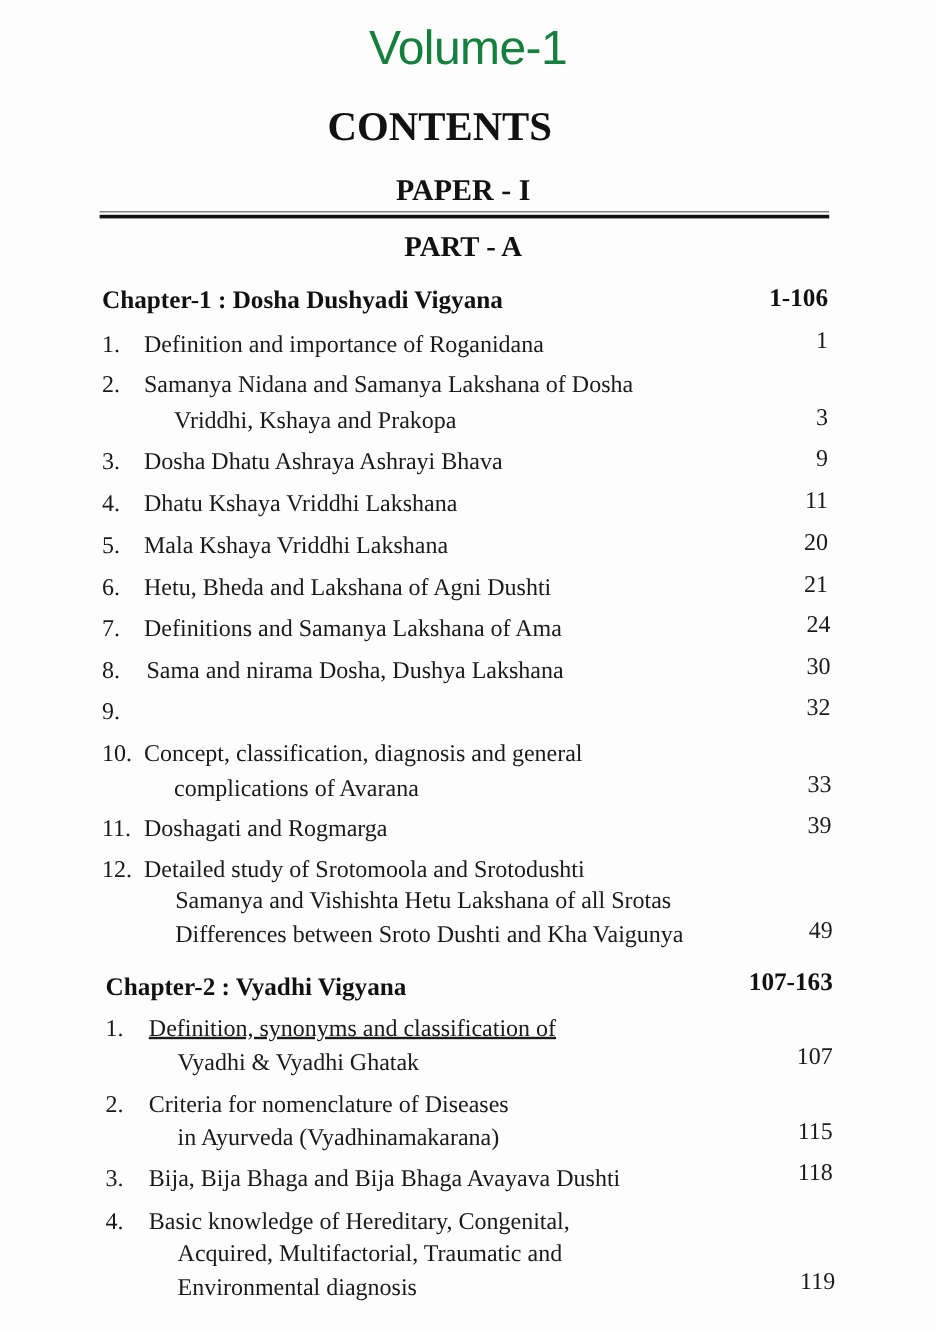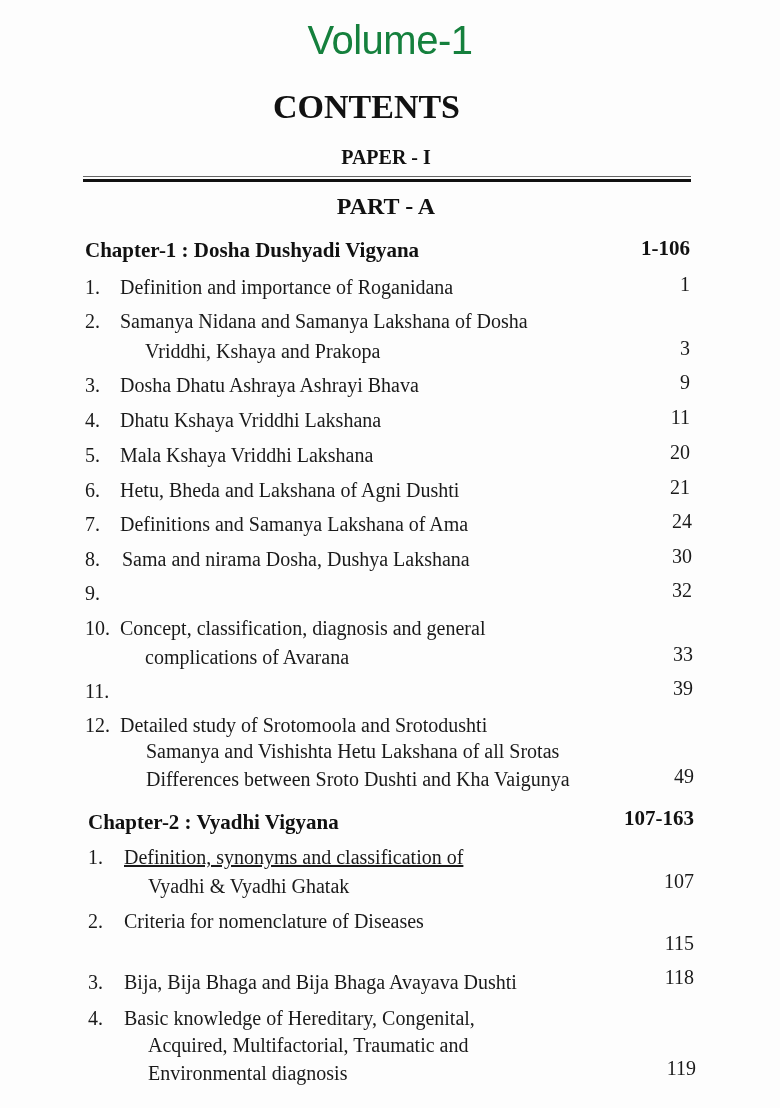--- a/index.html
+++ b/index.html
@@ -3,21 +3,21 @@
 <meta charset="utf-8">
 <style>
   html, body { margin:0; padding:0; background:#ffffff; }
   body { width:780px; height:1108px; position:relative; overflow:hidden; }
   .page { position:absolute; left:0; top:0; width:780px; height:1108px; background:#fdfdfd; }
   .vol { position:absolute; top:18px; left:0; width:780px; text-align:center;
          font-family:"Liberation Sans", sans-serif; font-size:40px; color:#15803d; letter-spacing:-0.5px; }
   .contents { position:absolute; top:88px; left:0; width:733px; text-align:center;
          font-family:"Liberation Serif", serif; font-weight:bold; font-size:34px; color:#111; }
   .paper { position:absolute; top:146px; left:0; width:772px; text-align:center;
-         font-family:"Liberation Serif", serif; font-weight:bold; font-size:20px; color:#111; }
+         font-family:"Liberation Serif", serif; font-weight:bold; font-size:25px; color:#111; }
   .rule1 { position:absolute; top:176px; left:83px; width:608px; height:1px; background:#666; }
   .rule2 { position:absolute; top:179px; left:83px; width:608px; height:3px; background:#111; }
   .part { position:absolute; top:193px; left:0; width:772px; text-align:center;
          font-family:"Liberation Serif", serif; font-weight:bold; font-size:24px; color:#111; }
   .row { position:absolute; font-family:"Liberation Serif", serif; font-size:20px; color:#1a1a1a; line-height:28px; }
   .chap { font-weight:bold; font-size:21px; color:#111; }
   .num { position:absolute; font-family:"Liberation Serif", serif; font-size:20px; color:#1a1a1a; text-align:right; width:90px; }
   .chnum { font-weight:bold; font-size:21px; color:#111; }
 </style>
 </head>
@@ -69,38 +69,40 @@
 
   <div class="row" style="top:579px;left:85px;">9.</div>
   <div class="num" style="top:579px;left:602px;">32</div>
 
   <div class="row" style="top:614px;left:85px;">10.</div>
   <div class="row" style="top:614px;left:120px;">Concept, classification, diagnosis and general</div>
   <div class="row" style="top:643px;left:145px;">complications of Avarana</div>
   <div class="num" style="top:643px;left:603px;">33</div>
 
   <div class="row" style="top:677px;left:85px;">11.</div>
+  <div class="row" style="top:677px;left:120px;">Doshagati and Rogmarga</div>
   <div class="num" style="top:677px;left:603px;">39</div>
 
   <div class="row" style="top:711px;left:85px;">12.</div>
   <div class="row" style="top:711px;left:120px;">Detailed study of Srotomoola and Srotodushti</div>
   <div class="row" style="top:737px;left:146px;">Samanya and Vishishta Hetu Lakshana of all Srotas</div>
   <div class="row" style="top:765px;left:146px;">Differences between Sroto Dushti and Kha Vaigunya</div>
   <div class="num" style="top:765px;left:604px;">49</div>
 
   <div class="row chap" style="top:808px;left:88px;">Chapter-2 :  Vyadhi Vigyana</div>
   <div class="num chnum" style="top:806px;left:604px;">107-163</div>
 
   <div class="row" style="top:843px;left:88px;">1.</div>
   <div class="row" style="top:843px;left:124px;text-decoration:underline;">Definition, synonyms and classification of</div>
   <div class="row" style="top:872px;left:148px;">Vyadhi &amp; Vyadhi Ghatak</div>
   <div class="num" style="top:870px;left:604px;">107</div>
 
   <div class="row" style="top:907px;left:88px;">2.</div>
   <div class="row" style="top:907px;left:124px;">Criteria for nomenclature of Diseases</div>
+  <div class="row" style="top:934px;left:148px;">in Ayurveda (Vyadhinamakarana)</div>
   <div class="num" style="top:932px;left:604px;">115</div>
 
   <div class="row" style="top:968px;left:88px;">3.</div>
   <div class="row" style="top:968px;left:124px;">Bija, Bija Bhaga and Bija Bhaga Avayava Dushti</div>
   <div class="num" style="top:966px;left:604px;">118</div>
 
   <div class="row" style="top:1004px;left:88px;">4.</div>
   <div class="row" style="top:1004px;left:124px;">Basic knowledge of Hereditary, Congenital,</div>
   <div class="row" style="top:1031px;left:148px;">Acquired, Multifactorial, Traumatic and</div>
   <div class="row" style="top:1059px;left:148px;">Environmental diagnosis</div>

